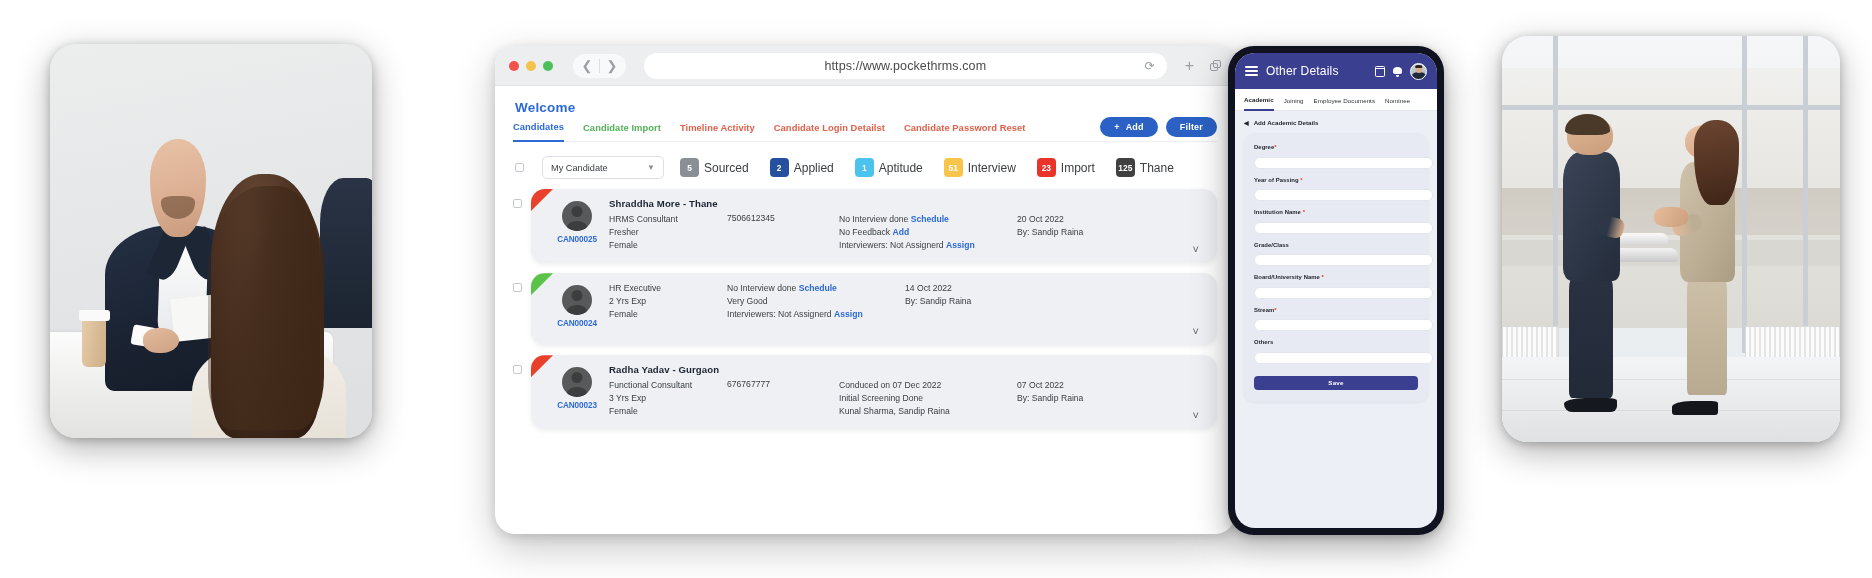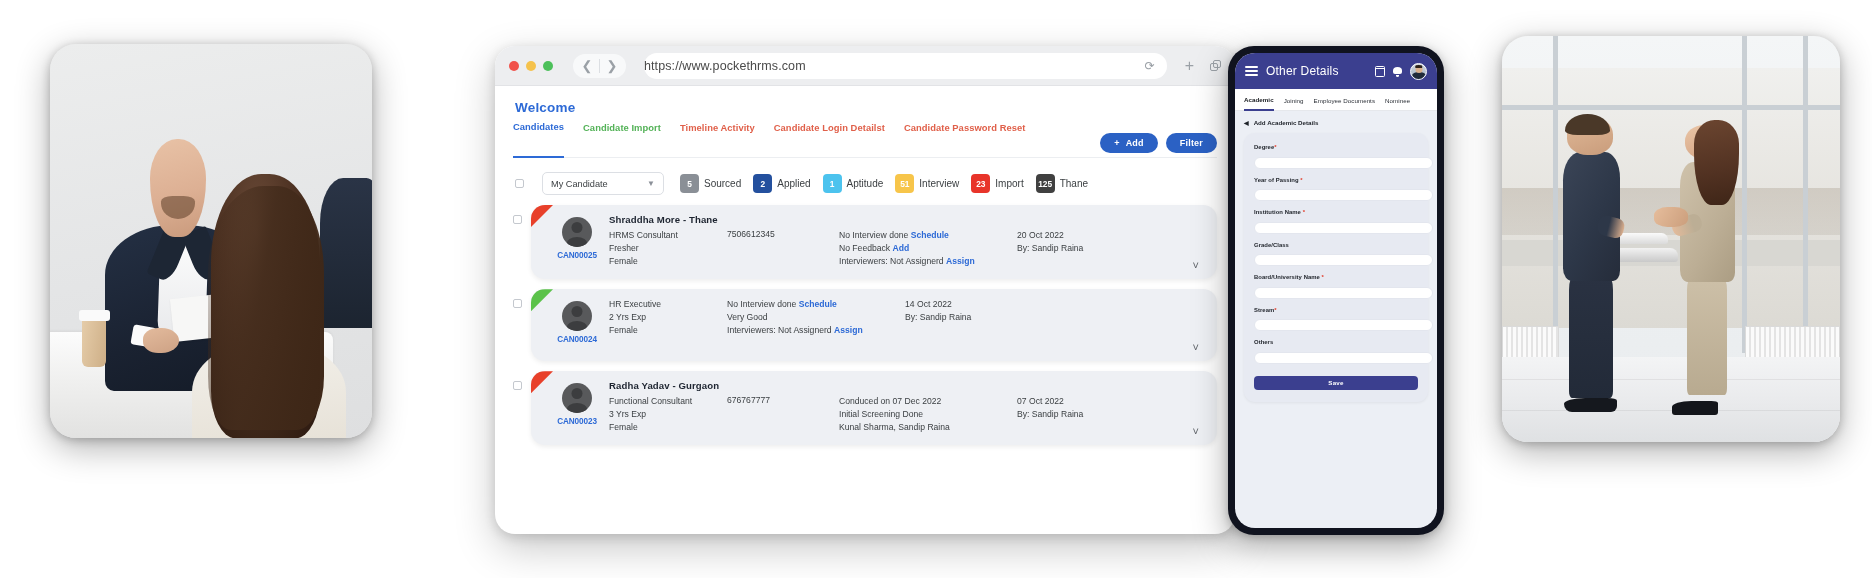--- a/index.html
+++ b/index.html
@@ -143,36 +143,36 @@
   .dot.r { background:#f1524b; } .dot.y { background:#f5c24c; } .dot.g { background:#4cc05a; }
   .navgroup {
     display:flex; align-items:center; background:#f8f9fa; border-radius:14px;
     height:24px; padding:0 2px; margin-left:8px;
   }
   .navbtn { width:24px; height:24px; display:flex; align-items:center; justify-content:center;
     color:#9aa0a6; font-size:13px; }
   .navsep { width:1px; height:14px; background:#dcdfe3; }
   .urlbar {
     flex:1; height:26px; background:#ffffff; border-radius:14px;
-    display:flex; align-items:center; position:relative;
+    display:flex; align-items:center; justify-content:center; position:relative;
     margin: 0 6px;
   }
   .url-text { font-size:12.5px; color:#4a4a4a; letter-spacing:.1px; }
   .reload { position:absolute; right:12px; color:#9aa0a6; font-size:12px; }
   .chrome-right { display:flex; align-items:center; gap:16px; color:#9aa0a6; }
   .plus-ic { font-size:16px; line-height:1; }
   .copy-ic { position:relative; width:11px; height:11px; }
   .copy-ic i { position:absolute; border:1.3px solid #9aa0a6; border-radius:2px; }
   .copy-ic i.a { width:8px; height:8px; left:0; top:3px; }
   .copy-ic i.b { width:8px; height:8px; left:3px; top:0; }
 
   .page { padding: 10px 18px 0 18px; }
   .welcome { color:#2d6ad6; font-size:13.5px; font-weight:bold; letter-spacing:.2px; padding:4px 0 6px 2px; }
   .tabrow { display:flex; align-items:flex-end; gap:19px; border-bottom:1px solid #eceef1; position:relative; }
-  .tab { font-size:9.4px; font-weight:bold; padding-bottom:24px; letter-spacing:.05px; white-space:nowrap; }
+  .tab { font-size:9.4px; font-weight:bold; padding-bottom:8px; letter-spacing:.05px; white-space:nowrap; }
   .tab.active { color:#2d6ad6; border-bottom:2.4px solid #2d6ad6; margin-bottom:-1px; }
   .tab.c2 { color:#53b257; } .tab.c3 { color:#e0604a; }
   .tab.c4 { color:#e0604a; } .tab.c5 { color:#e0604a; }
   .actionbtns { position:absolute; right:0; bottom:4px; display:flex; gap:8px; }
   .btn-blue {
     background:#2b61c4; color:#fff; border:none; border-radius:13px;
     font-size:9px; font-weight:bold; height:20px; padding:0 14px;
     display:flex; align-items:center; gap:6px; cursor:pointer;
     font-family:"Liberation Sans", sans-serif; letter-spacing:.2px;
   }
@@ -185,21 +185,21 @@
     font-size:9.2px; color:#3c4043; margin-left:8px; margin-right:6px;
   }
   .chev { color:#8b9098; font-size:8px; }
   .pills { display:flex; align-items:center; gap:5px; }
   .pill { display:flex; align-items:center; gap:5px; }
   .pill-num {
     width:19px; height:19px; border-radius:4px; color:#fff;
     display:flex; align-items:center; justify-content:center;
     font-size:8.4px; font-weight:bold;
   }
-  .pill-lbl { font-size:10px; color:#3c4043; margin-right:7px; }
+  .pill-lbl { font-size:12px; color:#3c4043; margin-right:16px; }
 
   .rows { padding: 6px 0 0 0; }
   .rowwrap { display:flex; align-items:flex-start; gap:9px; margin-bottom:10px; }
   .rowcb { width:9px; height:9px; border:1px solid #c4c8ce; border-radius:2px; background:#fff;
     flex:none; margin-top:10px; }
   .card {
     flex:1; background:#eef0f4; border-radius:14px; position:relative;
     padding: 9px 14px 11px 14px; min-height:72px;
     box-shadow: 0 2px 5px rgba(0,0,0,.07);
   }

